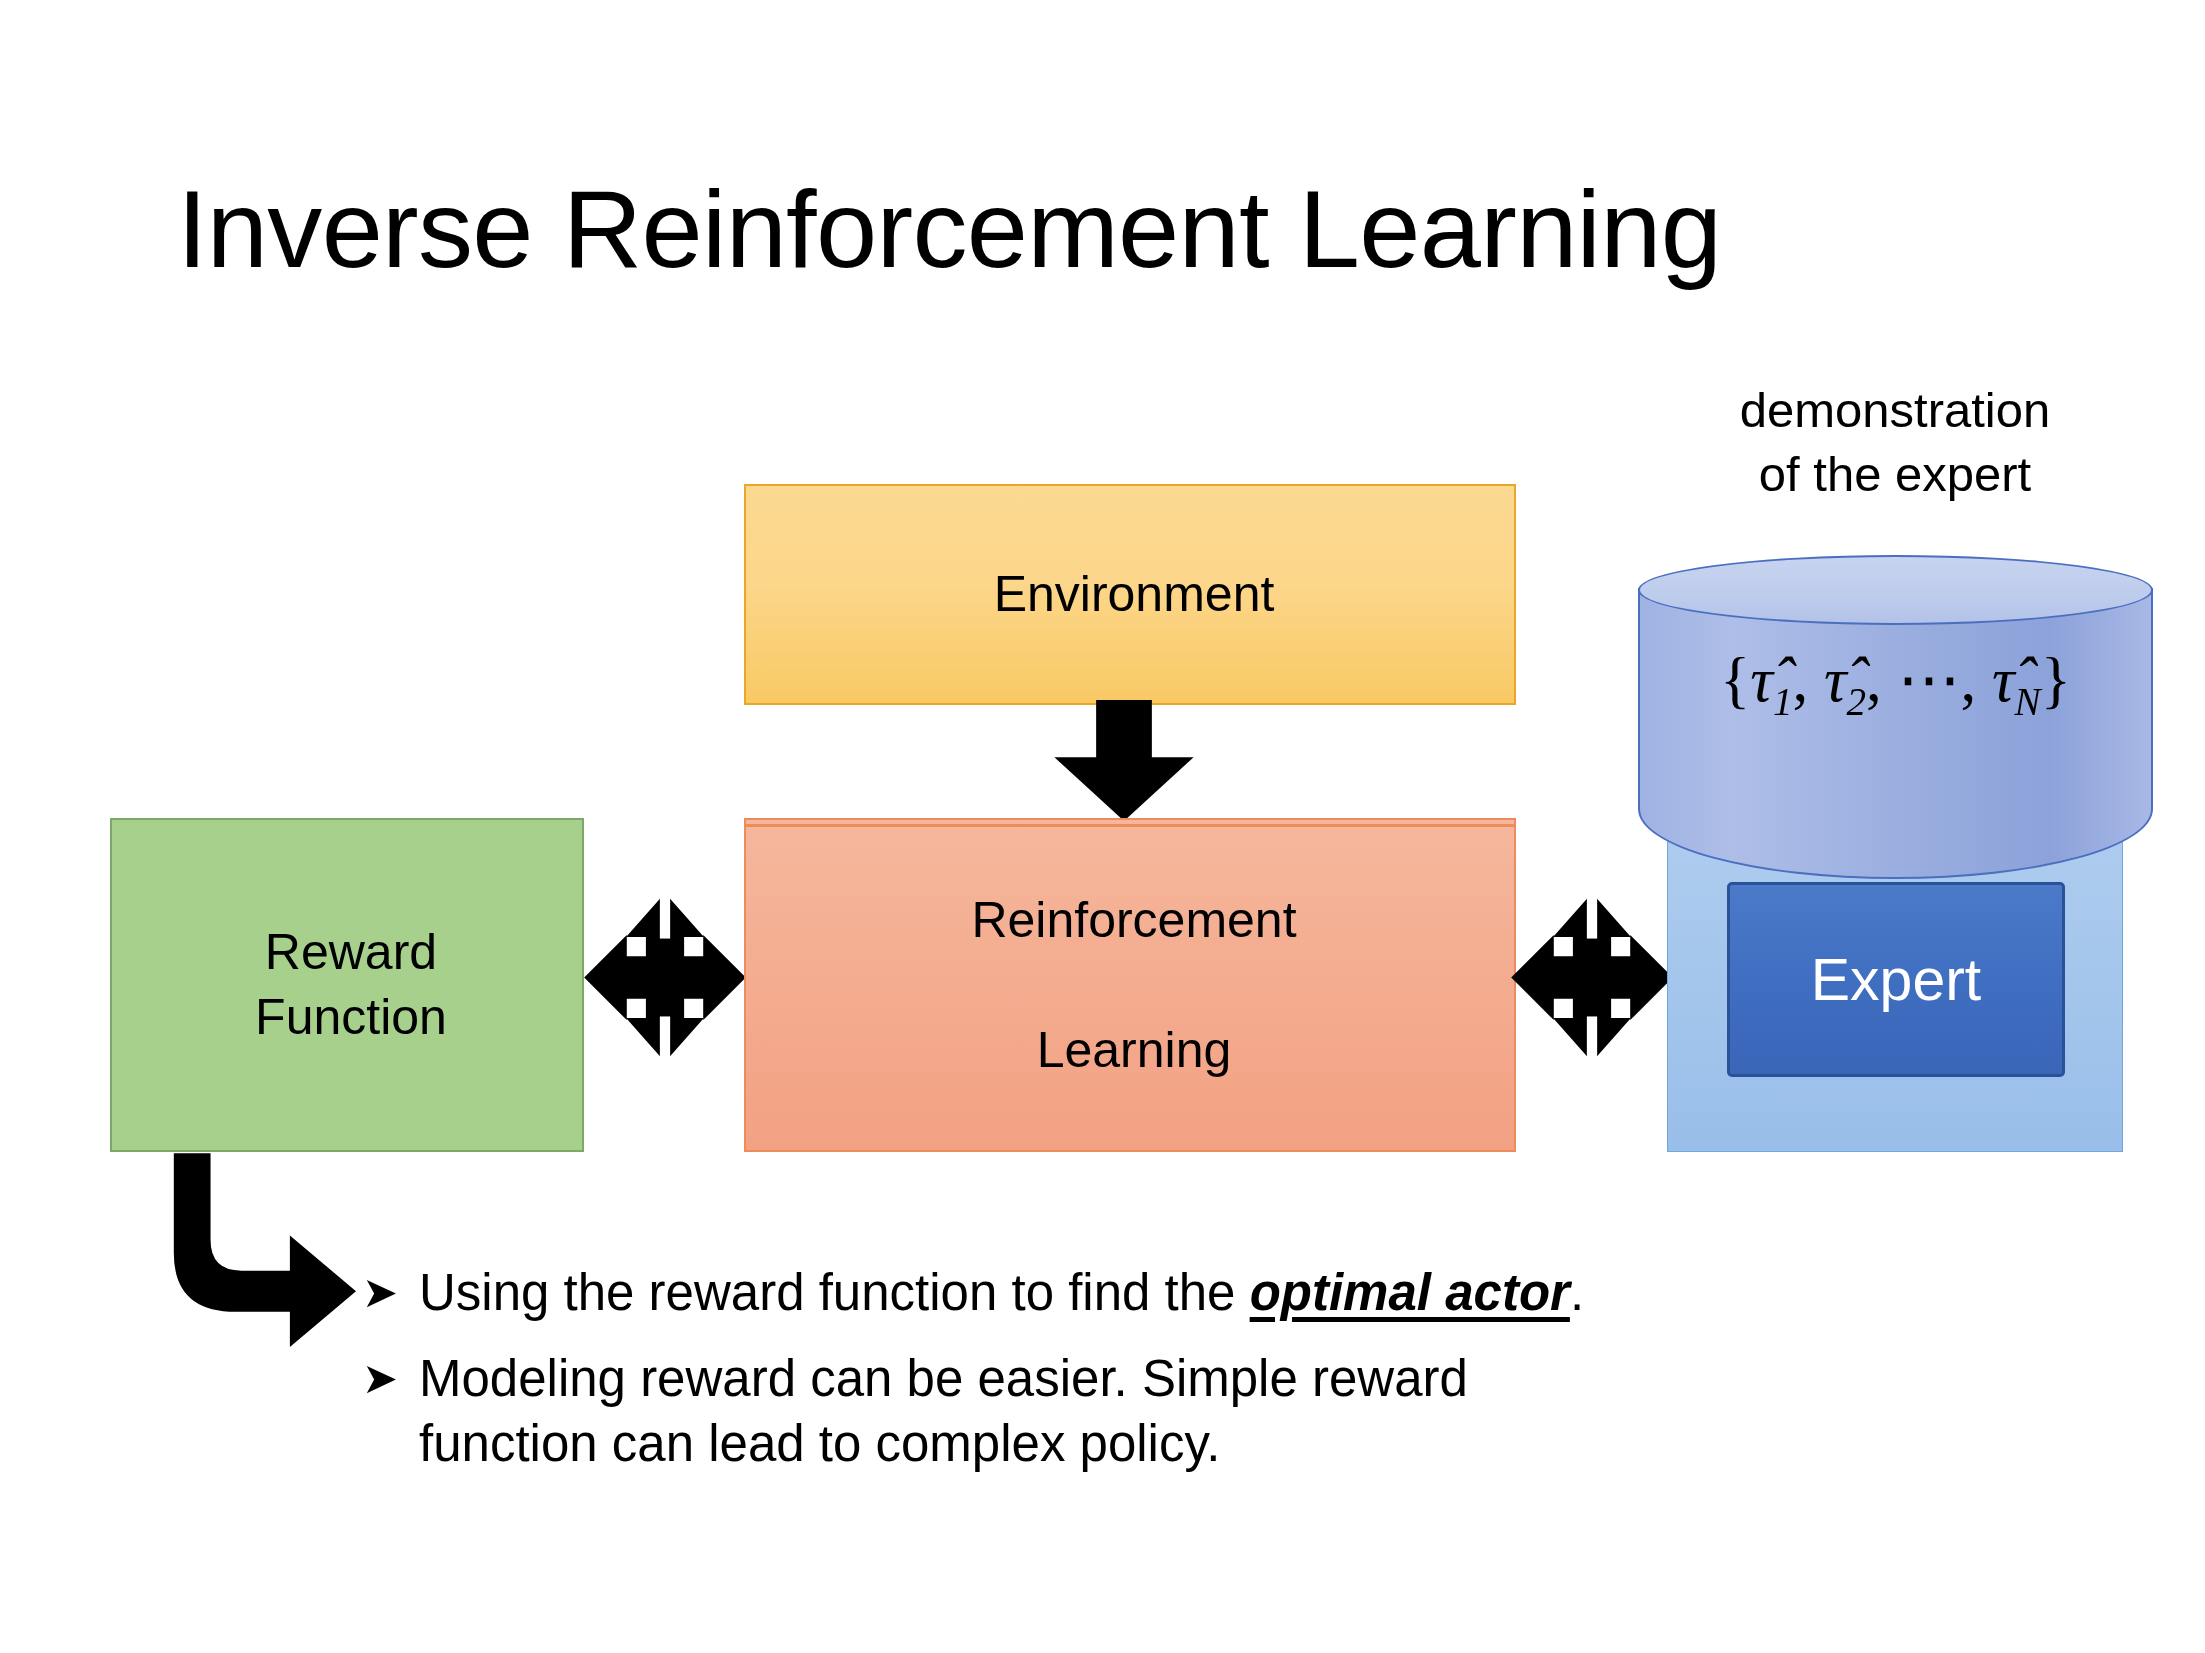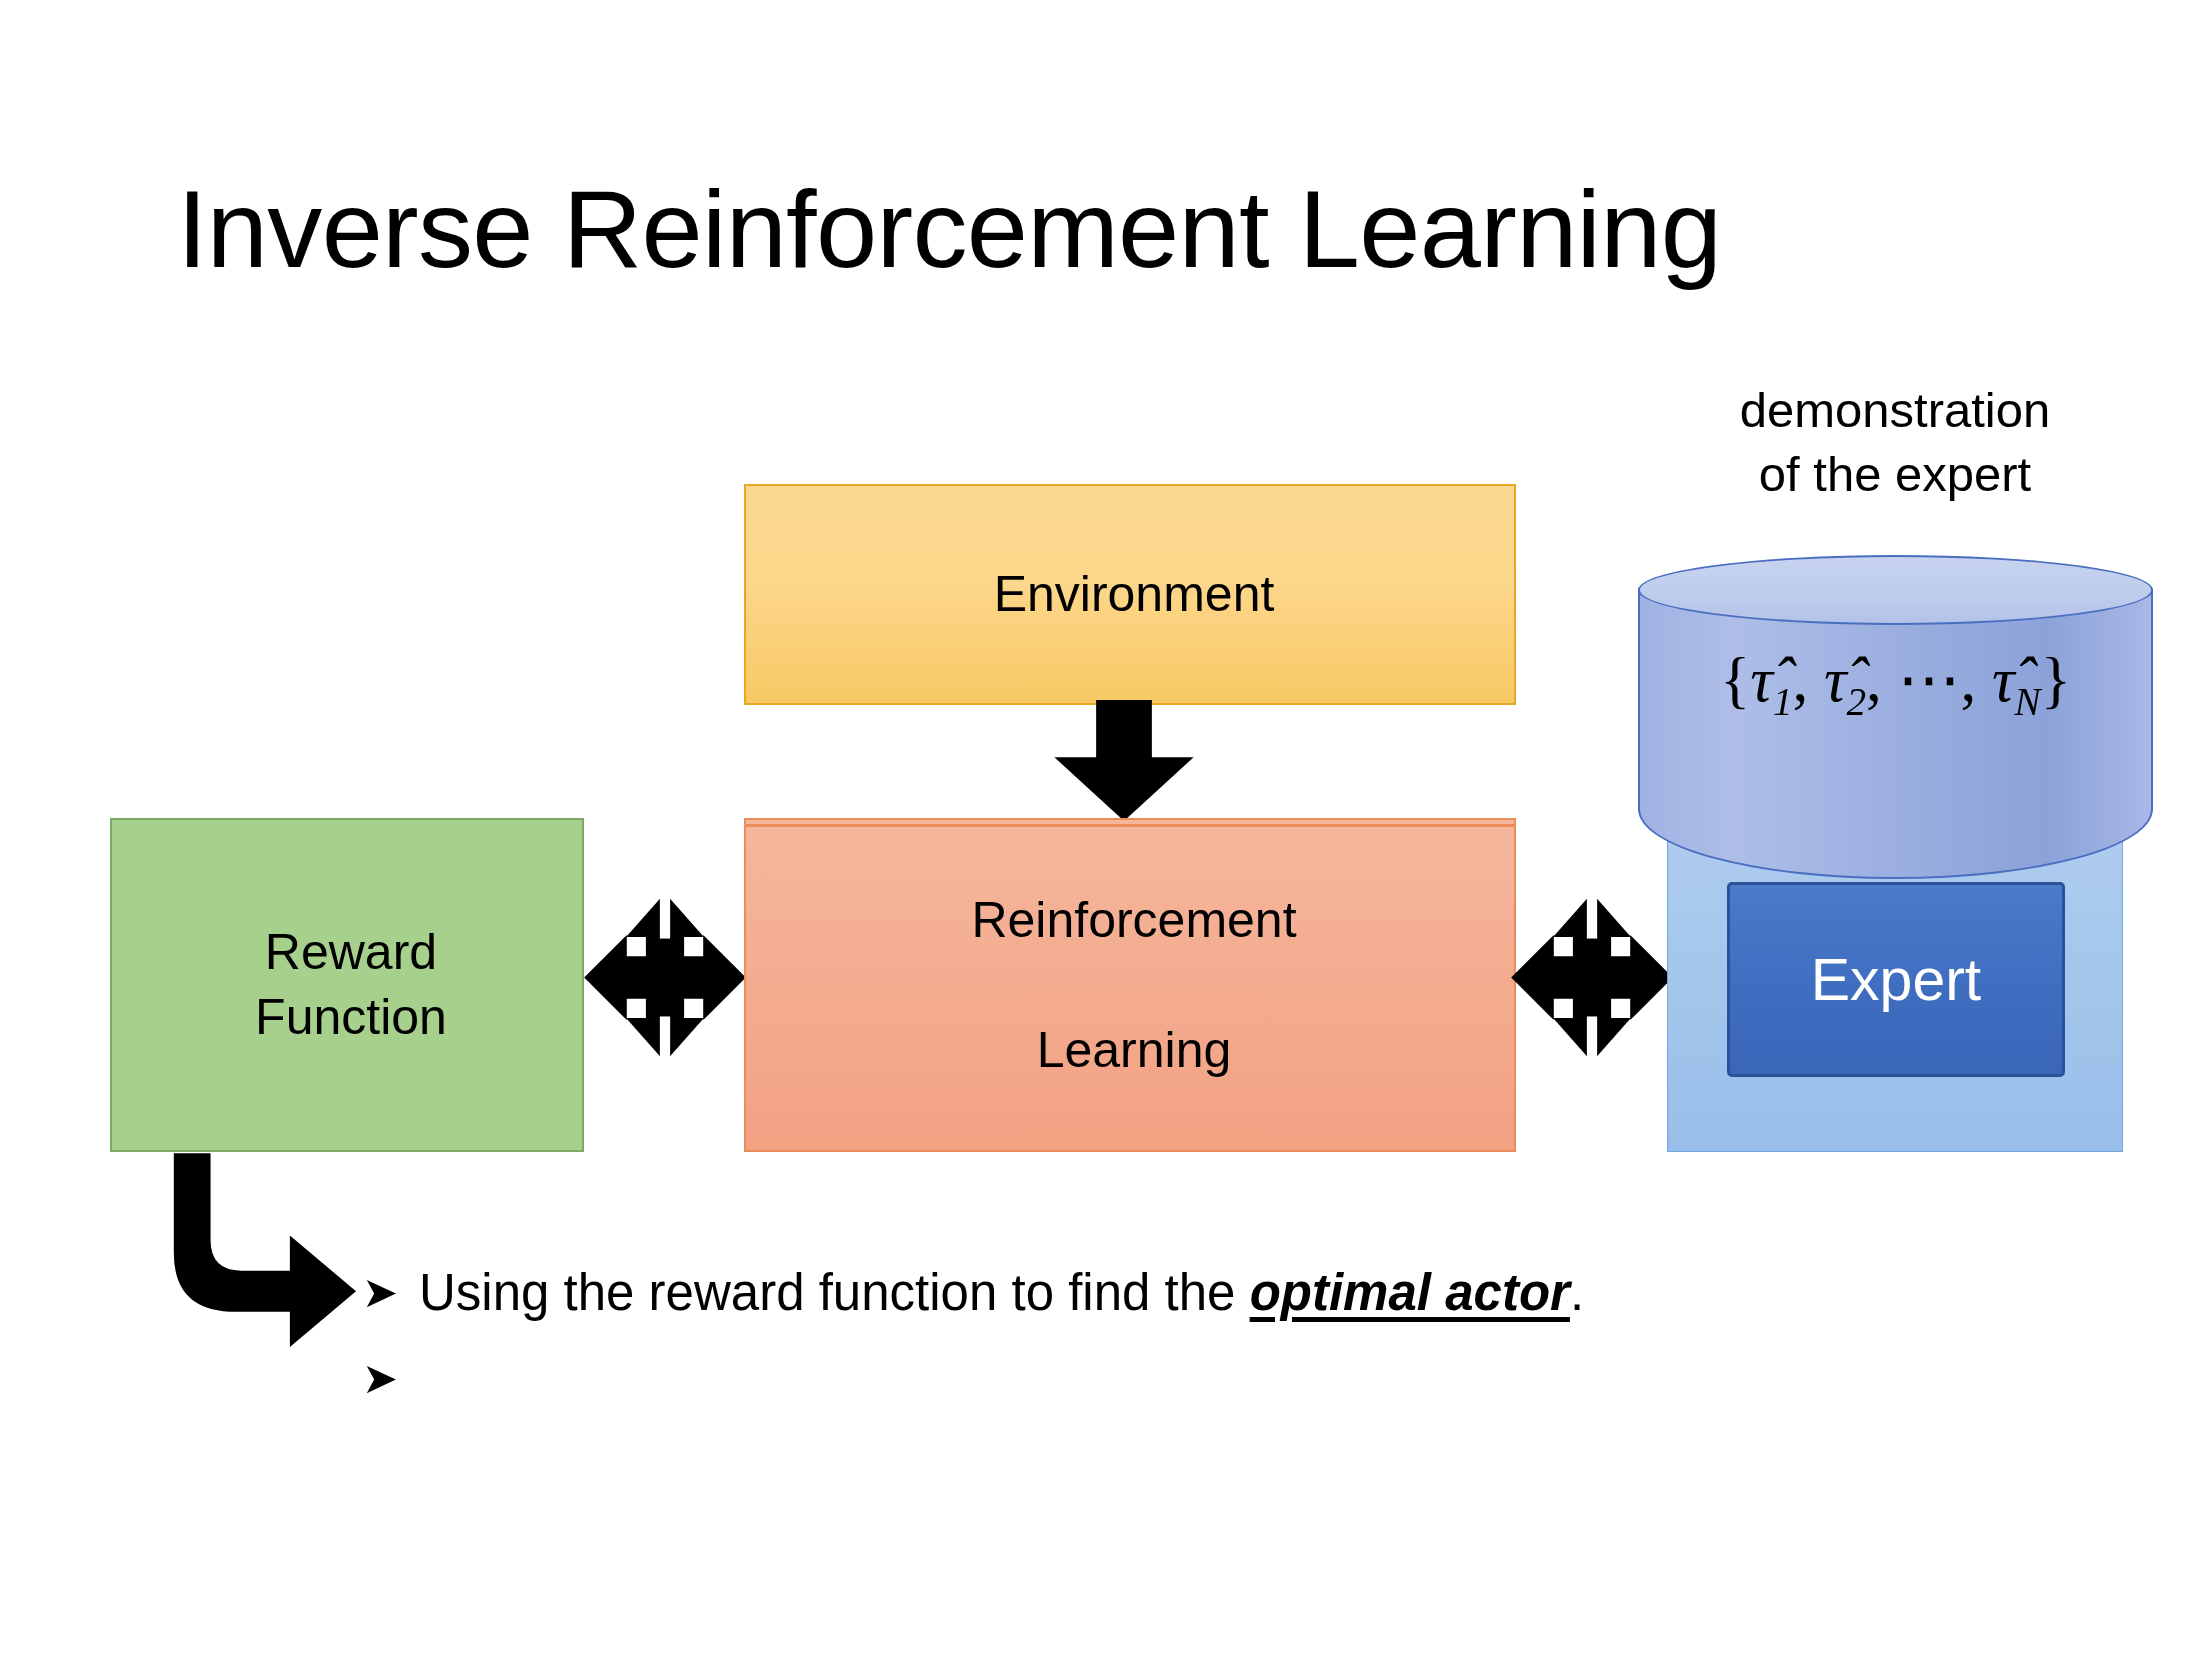--- a/index.html
+++ b/index.html
@@ -293,17 +293,17 @@
 
 <div id="bullets">
 
   <div class="bullet-row">
     <span class="bullet-mark">➤</span>
     <span class="bullet-text"><span>Using the reward function to find the </span><span class="emph">optimal actor</span><span>.</span></span>
   </div>
 
   <div class="bullet-row">
     <span class="bullet-mark">➤</span>
-    <span class="bullet-text"><br></span>
+    <span class="bullet-text"><span>Modeling reward can be easier. Simple reward</span><br><span>function can lead to complex policy.</span></span>
   </div>
 
 </div>
 
 
 </body></html>

